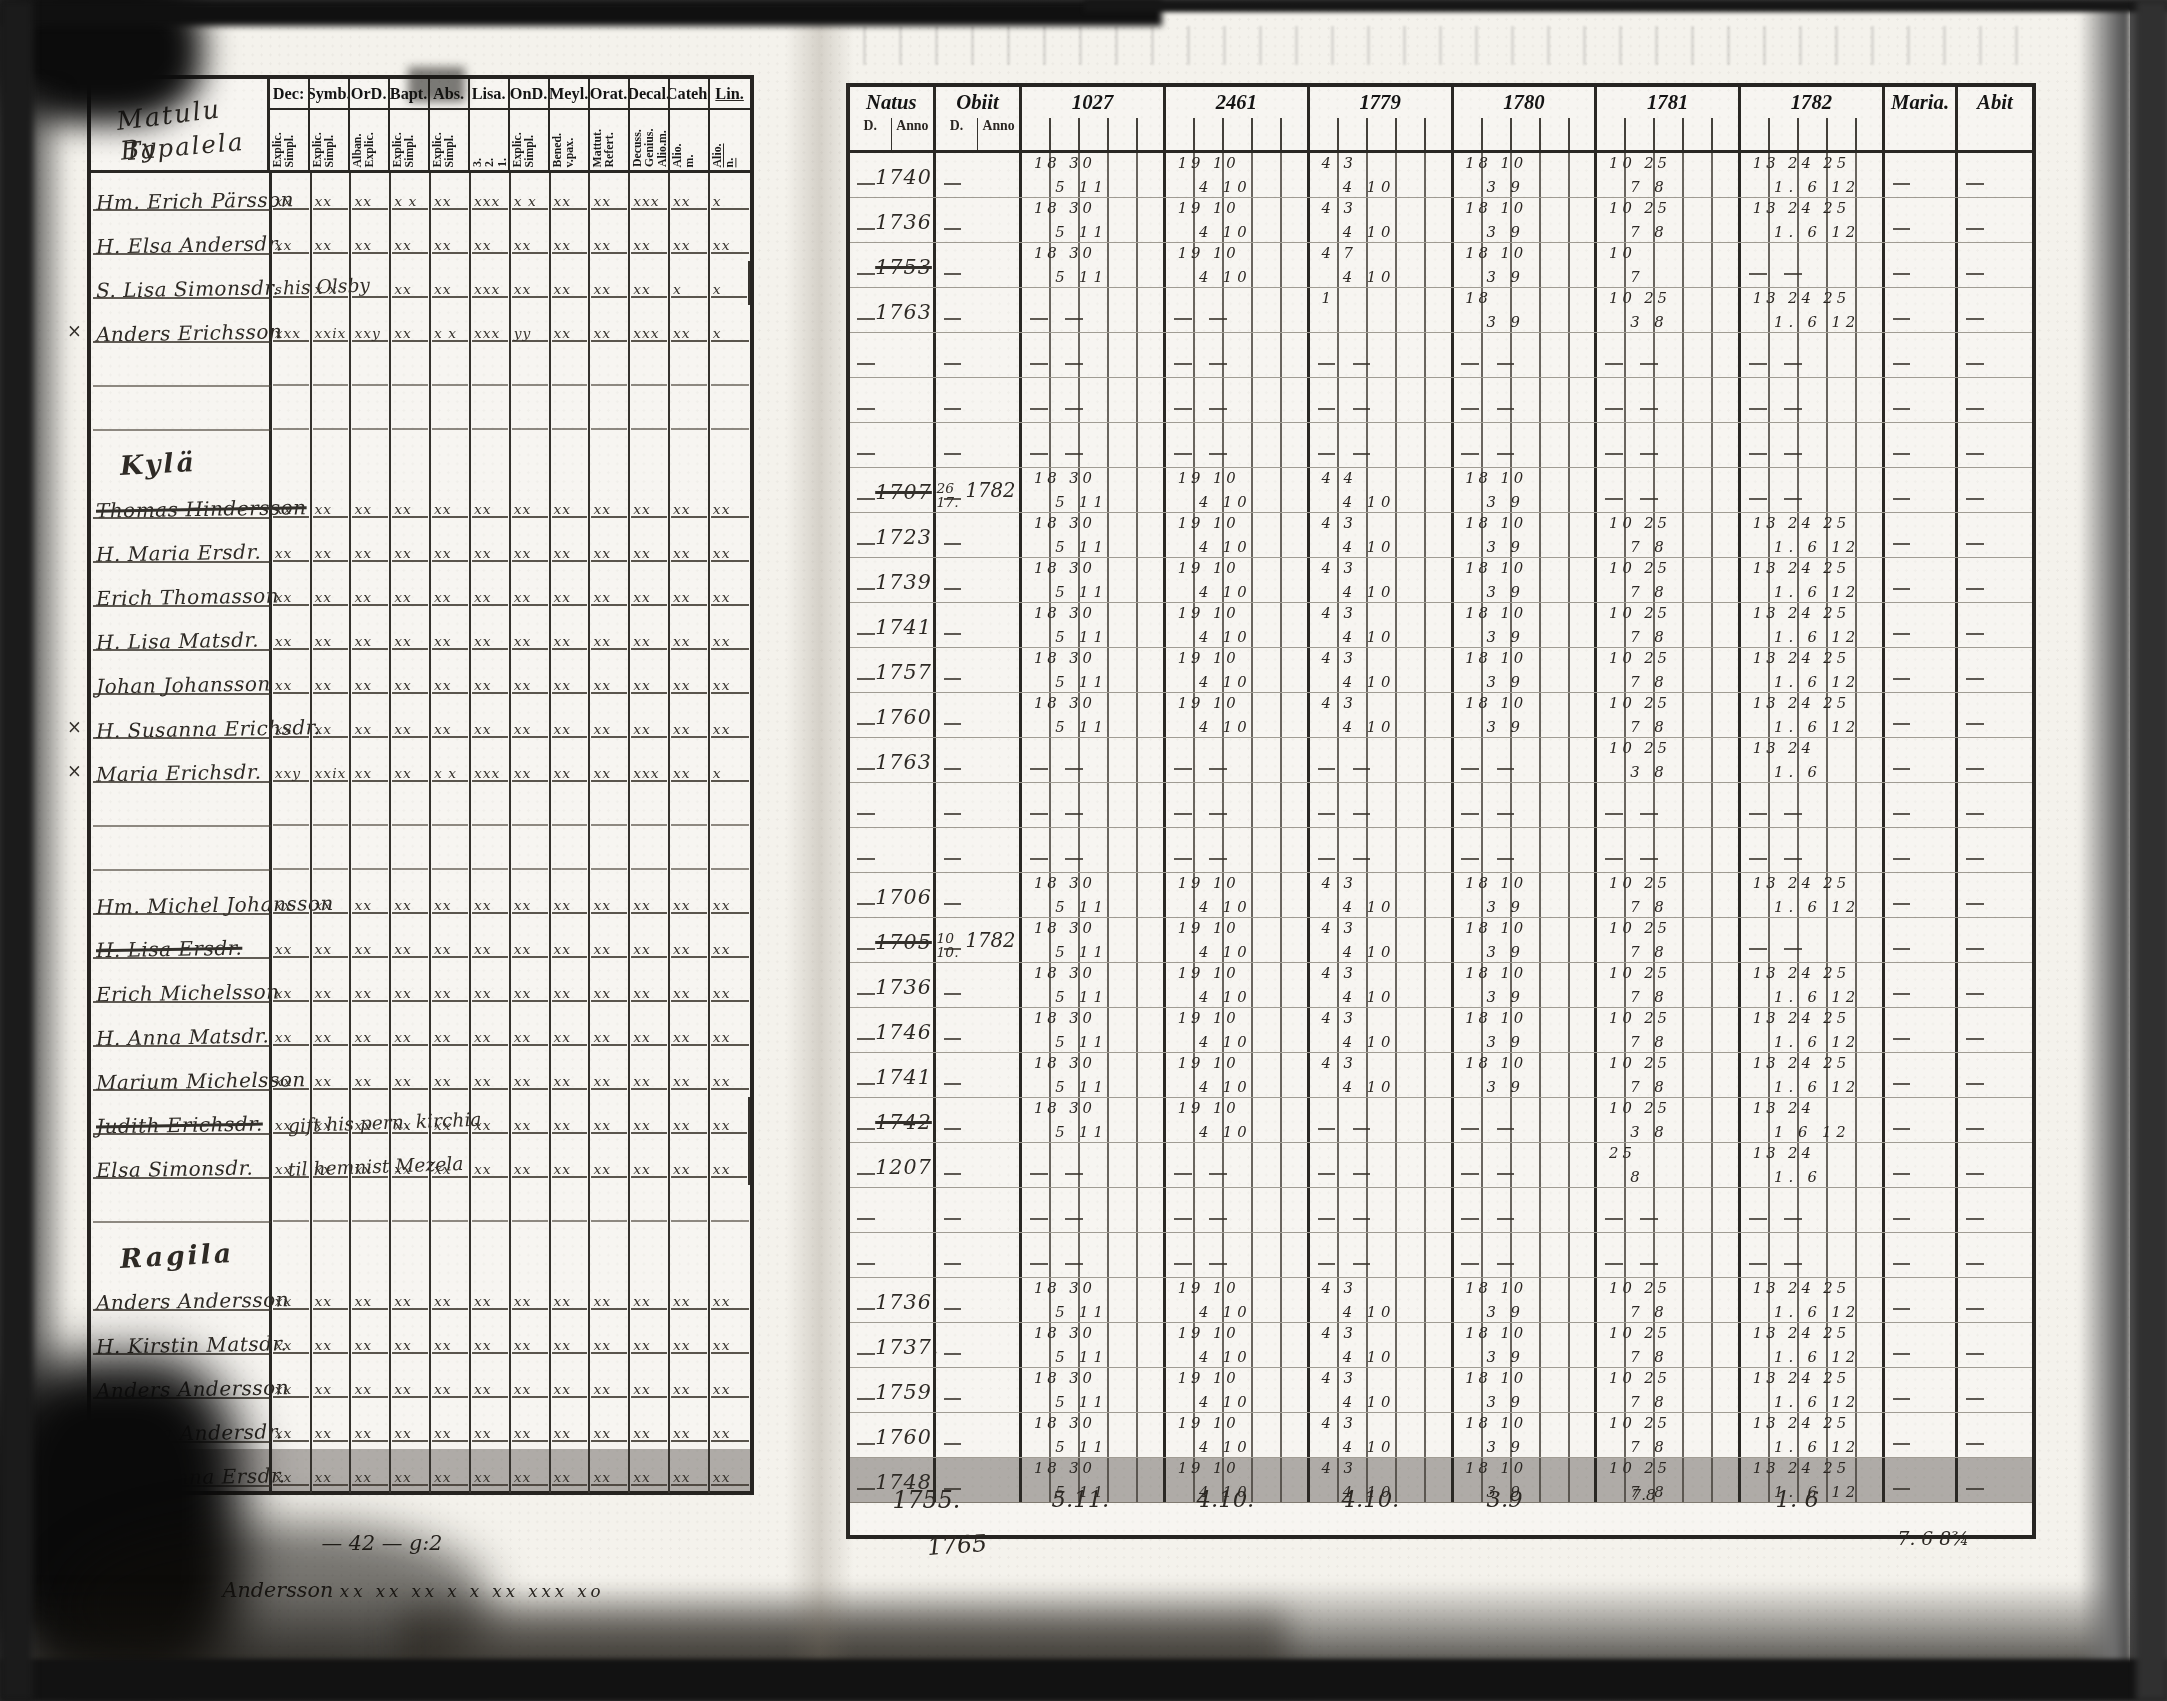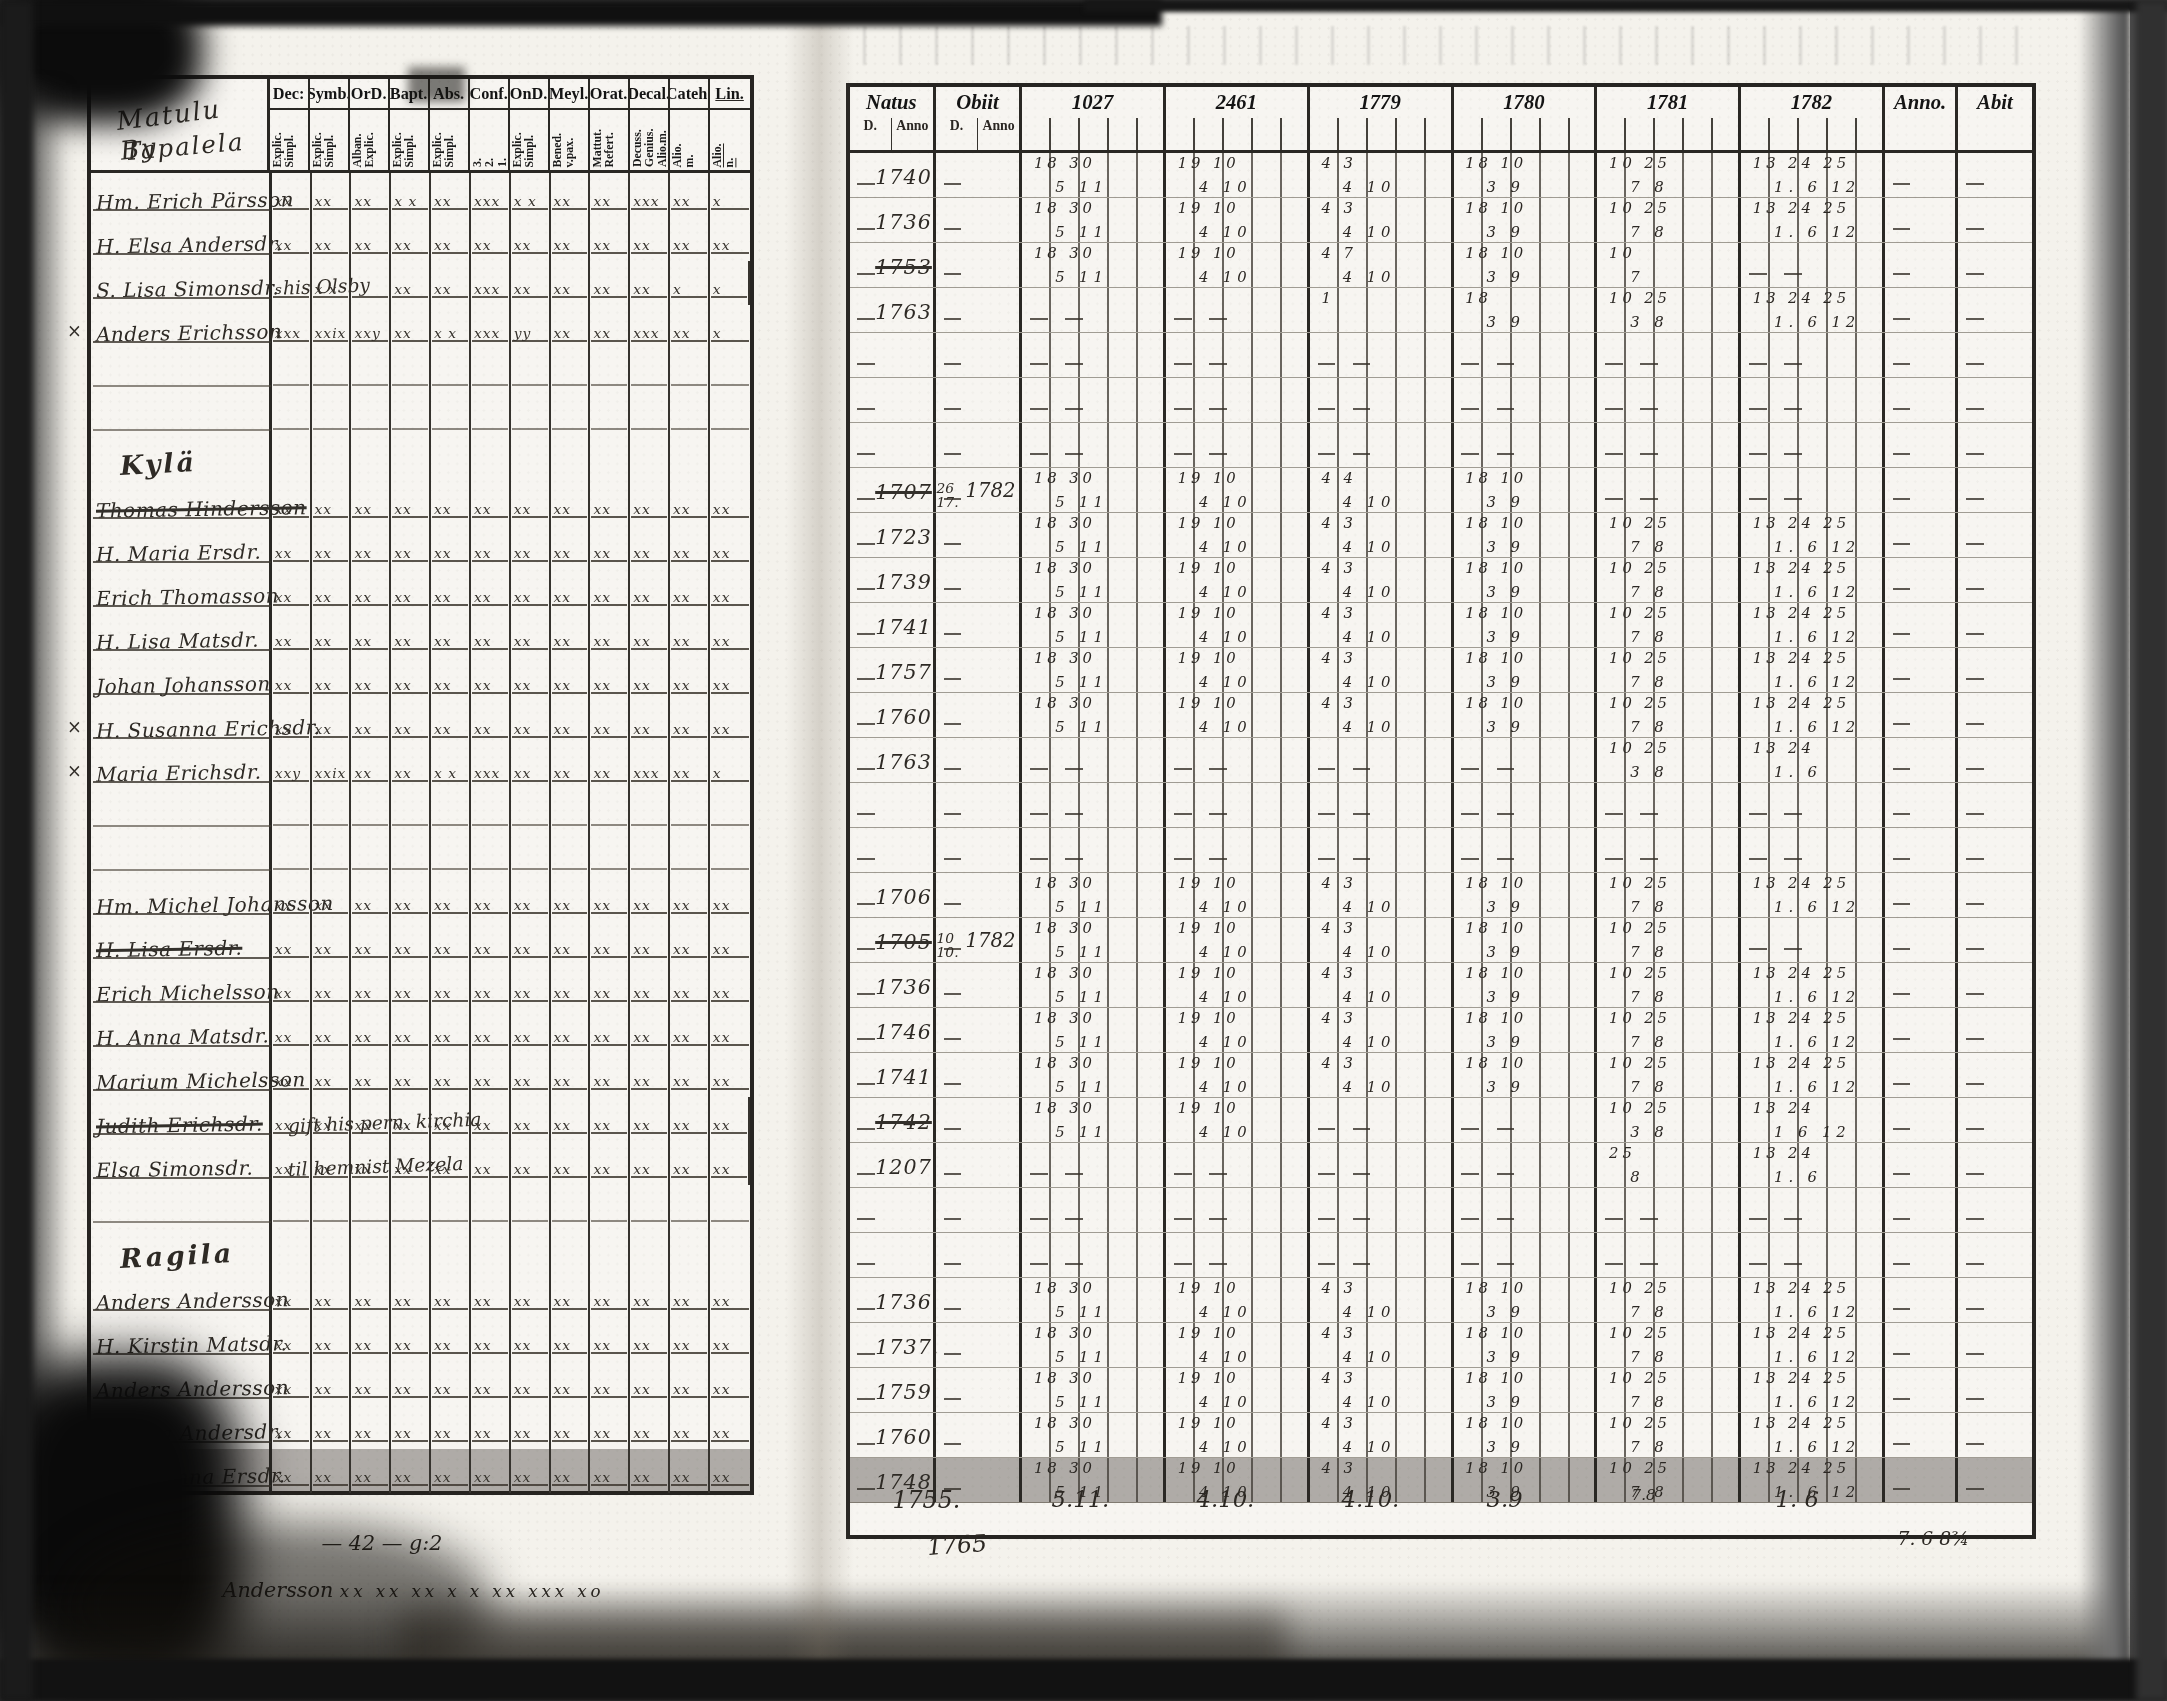--- a/index.html
+++ b/index.html
@@ -120,21 +120,21 @@
               <div class="lab printed">Bapt.</div>
               <div class="sub">Explic.
 Simpl.</div>
             </div>
             <div class="lcol">
               <div class="lab printed">Abs.</div>
               <div class="sub">Explic.
 Simpl.</div>
             </div>
             <div class="lcol">
-              <div class="lab printed">Conf.</div>
+              <div class="lab printed">Lisa.</div>
               <div class="sub">3.
 2.
 1.</div>
             </div>
             <div class="lcol">
               <div class="lab printed">OnD.</div>
               <div class="sub">Explic.
 Simpl.</div>
             </div>
             <div class="lcol">
@@ -1690,21 +1690,21 @@
           </div>
           <div class="rh" style="width: 145px;">
             <div class="lab printed">1781</div>
             <div class="stripes"></div>
           </div>
           <div class="rh" style="width: 145px;">
             <div class="lab printed">1782</div>
             <div class="stripes"></div>
           </div>
           <div class="rh" style="width: 74px;">
-            <div class="lab printed">Anno.</div>
+            <div class="lab printed">Maria.</div>
             <div class="subs"></div>
           </div>
           <div class="rh" style="width: 74px;">
             <div class="lab printed">Abit</div>
             <div class="subs"></div>
           </div>
         </div>
       <div class="rbody" id="right-body">
           <div class="rrow">
             <div class="rc" style="width: 87px;">

